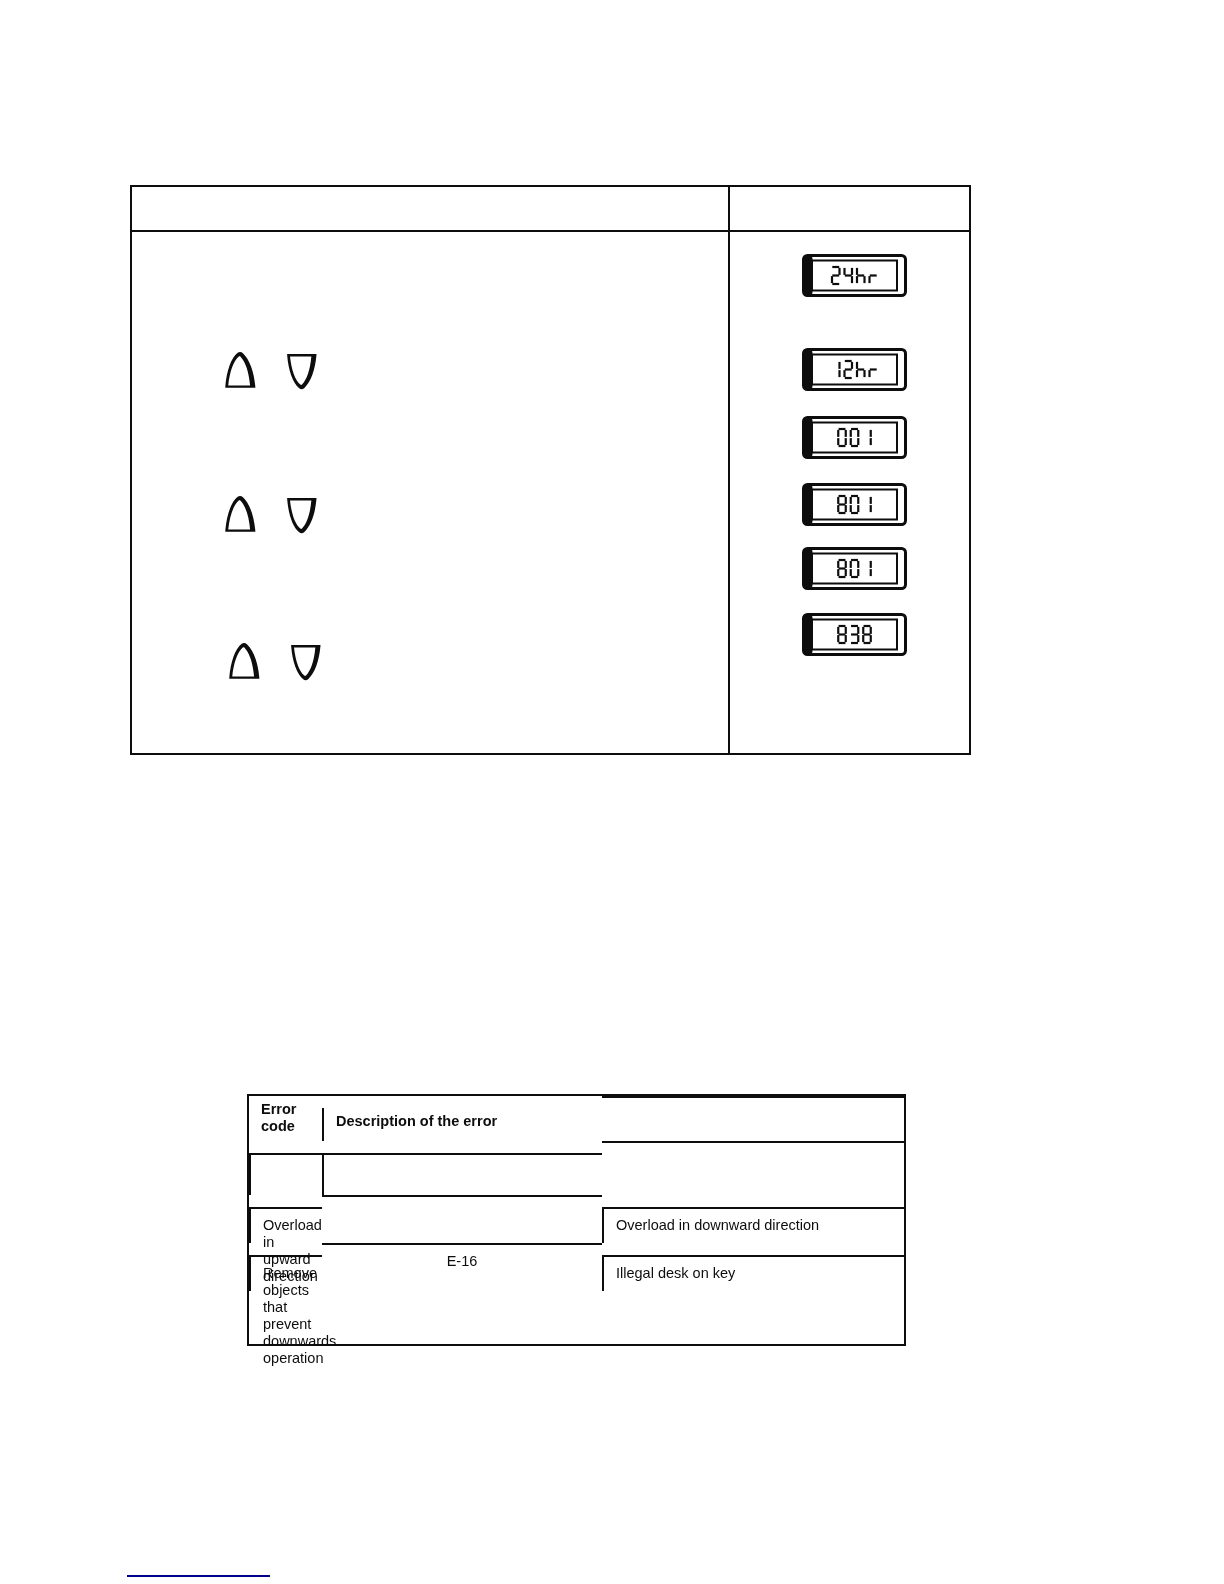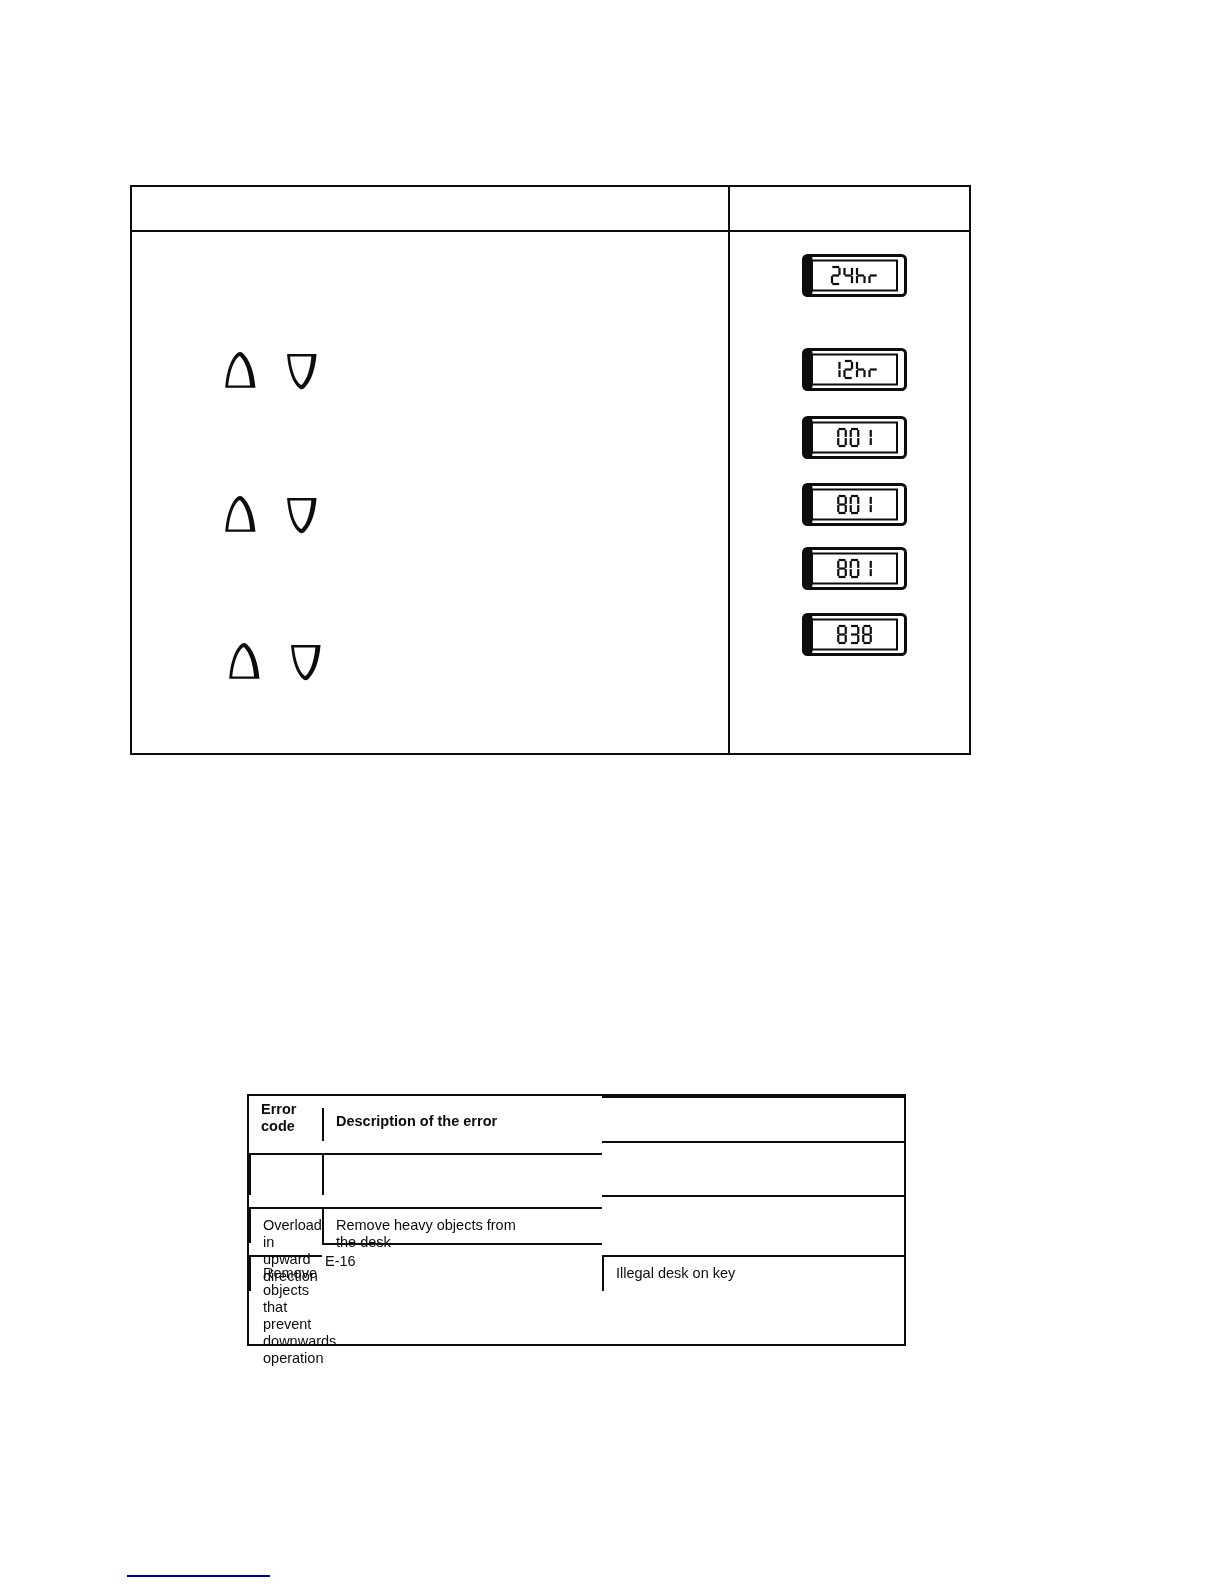--- a/index.html
+++ b/index.html
@@ -28,21 +28,21 @@
 
   
   .etable{position:absolute;left:247px;top:1094px;border:2px solid #0d0d0d;
           display:grid;grid-template-columns:73px 280px 302px;
           grid-template-rows:45px 54px 48px 48px 53px;
           font-size:14.5px;line-height:17px;}
   .ecell{box-sizing:border-box;padding:8px 10px 0 12px;white-space:pre-line;}
   .ecell.c1,.ecell.c2{border-left:2px solid #0d0d0d;margin-top:12px;}
   .rb{border-top:2px solid #0d0d0d;}
   .ehead{font-weight:bold;padding-top:5px;}
-  .ecode{padding-left:3px;padding-right:3px;}
+  .ecode{text-align:center;padding-left:3px;padding-right:3px;}
 
   
   .rule{position:absolute;left:127px;top:1575px;width:143px;height:2px;background:#00008b;}
 </style>
 </head>
 <body>
 
 <div class="page">
 
   <svg width="0" height="0" style="position:absolute" aria-hidden="true">
@@ -223,24 +223,23 @@
   <div class="etable">
     <div class="ecell ehead c0">Error code</div>
     <div class="ecell ehead c1">Description of the error</div>
 
     <div class="ecell ecode c0 rb"></div>
     <div class="ecell c1 rb"></div>
     <div class="ecell c2 rb"></div>
 
     <div class="ecell ecode c0 rb"></div>
     <div class="ecell c1 rb">Overload in upward direction</div>
-    <div class="ecell c2 rb">Remove heavy objects from
-the desk</div>
 
     <div class="ecell ecode c0 rb"></div>
+    <div class="ecell c1 rb">Overload in downward direction</div>
     <div class="ecell c2 rb">Remove objects that prevent
 downwards operation</div>
 
     <div class="ecell ecode c0 rb">E-16</div>
     <div class="ecell c1 rb">Illegal desk on key</div>
   </div>
 
   <div class="rule" style="background: rgb(0, 0, 139);"></div>
 </div>
 

